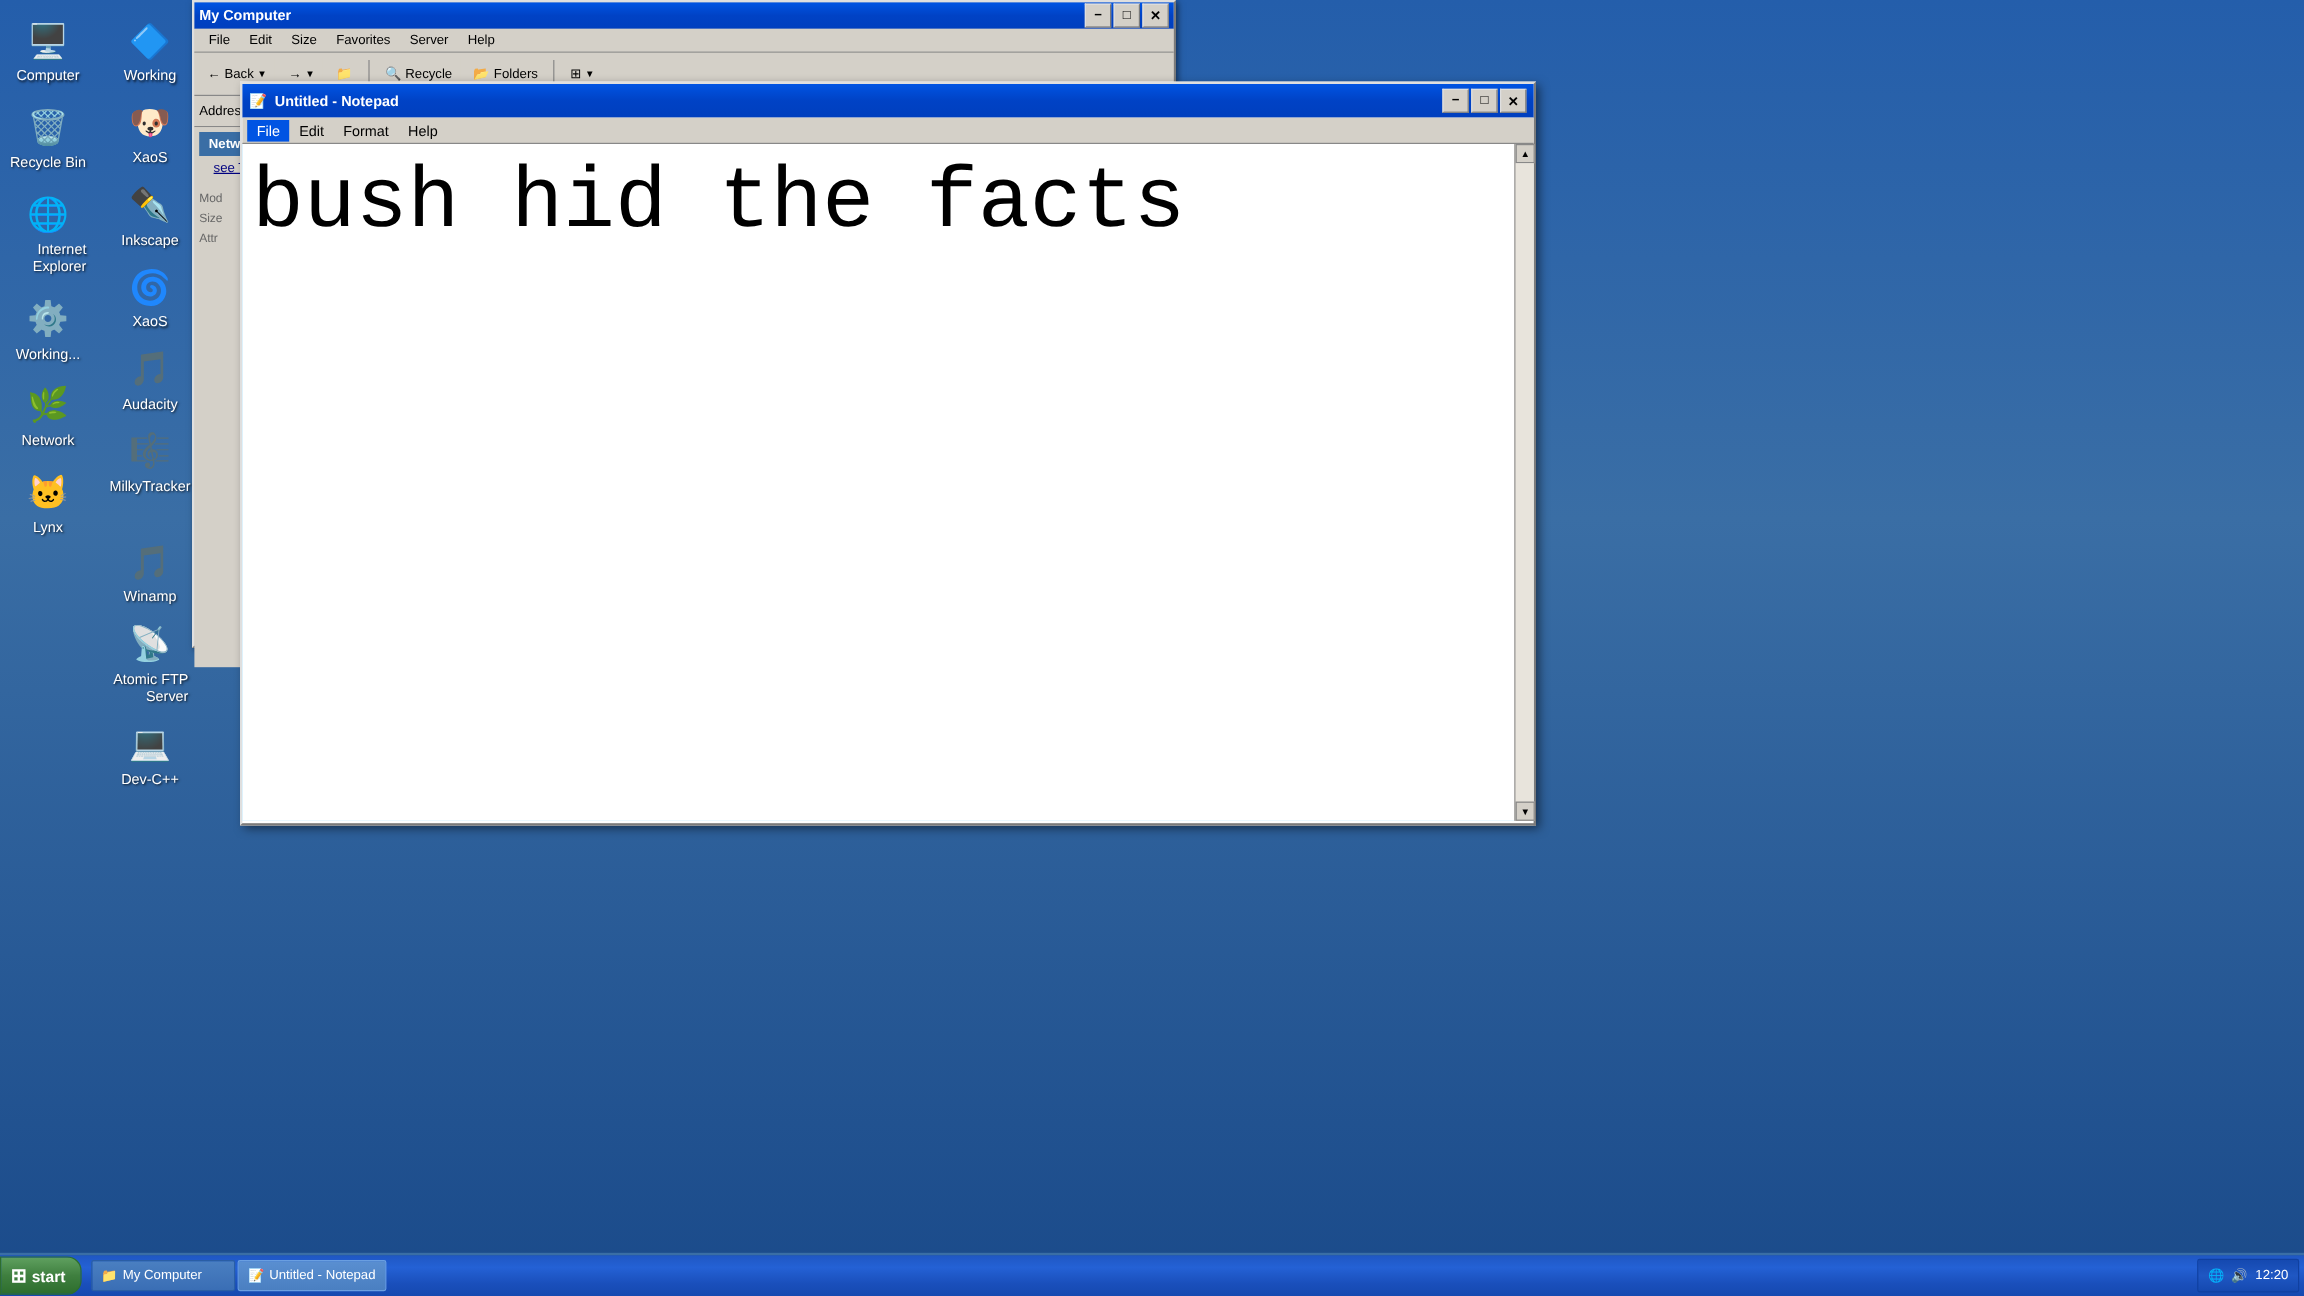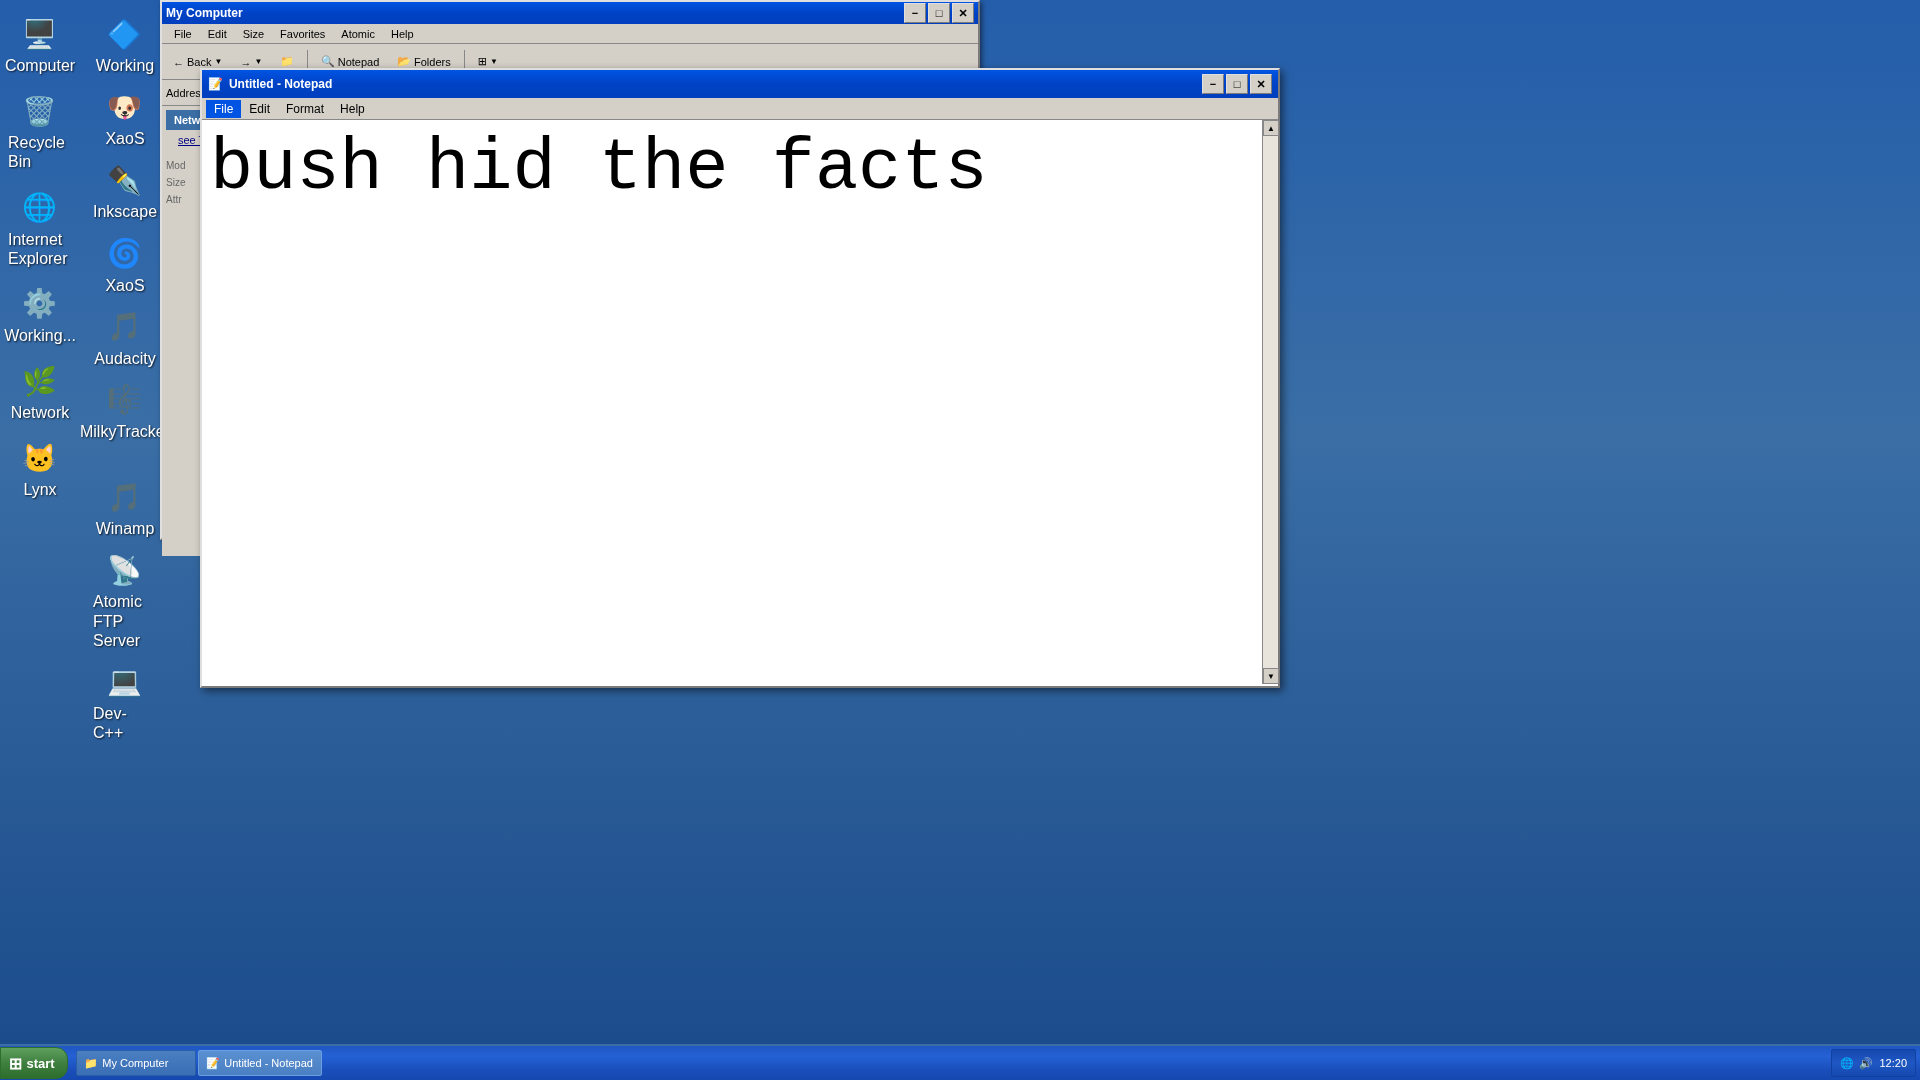--- a/index.html
+++ b/index.html
@@ -50,22 +50,22 @@
       height: 40px;
       margin-bottom: 2px;
       display: flex;
       align-items: center;
       justify-content: center;
       font-size: 28px;
     }
 
     .desktop-icon .icon-label {
       color: white;
-      font-size: 16px;
-      text-align: left;
+      font-size: 12px;
+      text-align: right;
       text-shadow: 1px 1px 2px rgba(0,0,0,0.8);
       word-wrap: break-word;
       line-height: 1.2;
     }
 
     
     .desktop-icons-right {
       position: absolute;
       left: 85px;
       top: 0;
@@ -486,41 +486,41 @@
         <div class="win-btn">□</div>
         <div class="win-btn close">✕</div>
       </div>
     </div>
 
     <div class="explorer-menubar">
       <span class="exp-menu-item">File</span>
       <span class="exp-menu-item">Edit</span>
       <span class="exp-menu-item">Size</span>
       <span class="exp-menu-item">Favorites</span>
-      <span class="exp-menu-item">Atomic</span>
+      <span class="exp-menu-item">Server</span>
       <span class="exp-menu-item">Help</span>
     </div>
 
     <div class="explorer-toolbar">
       <div class="tb-btn">
         <span>←</span>
         <span>Back</span>
         <span style="font-size:8px;">▼</span>
       </div>
       <div class="tb-btn">
         <span>→</span>
         <span style="font-size:8px;">▼</span>
       </div>
       <div class="tb-btn">
         <span>📁</span>
       </div>
       <div style="width:1px;height:24px;background:#888;margin:0 2px;"></div>
       <div class="tb-btn">
         <span>🔍</span>
-        <span>Notepad</span>
+        <span>Recycle</span>
       </div>
       <div class="tb-btn">
         <span>📂</span>
         <span>Folders</span>
       </div>
       <div style="width:1px;height:24px;background:#888;margin:0 2px;"></div>
       <div class="tb-btn">
         <span>⊞</span>
         <span style="font-size:8px;">▼</span>
       </div>

